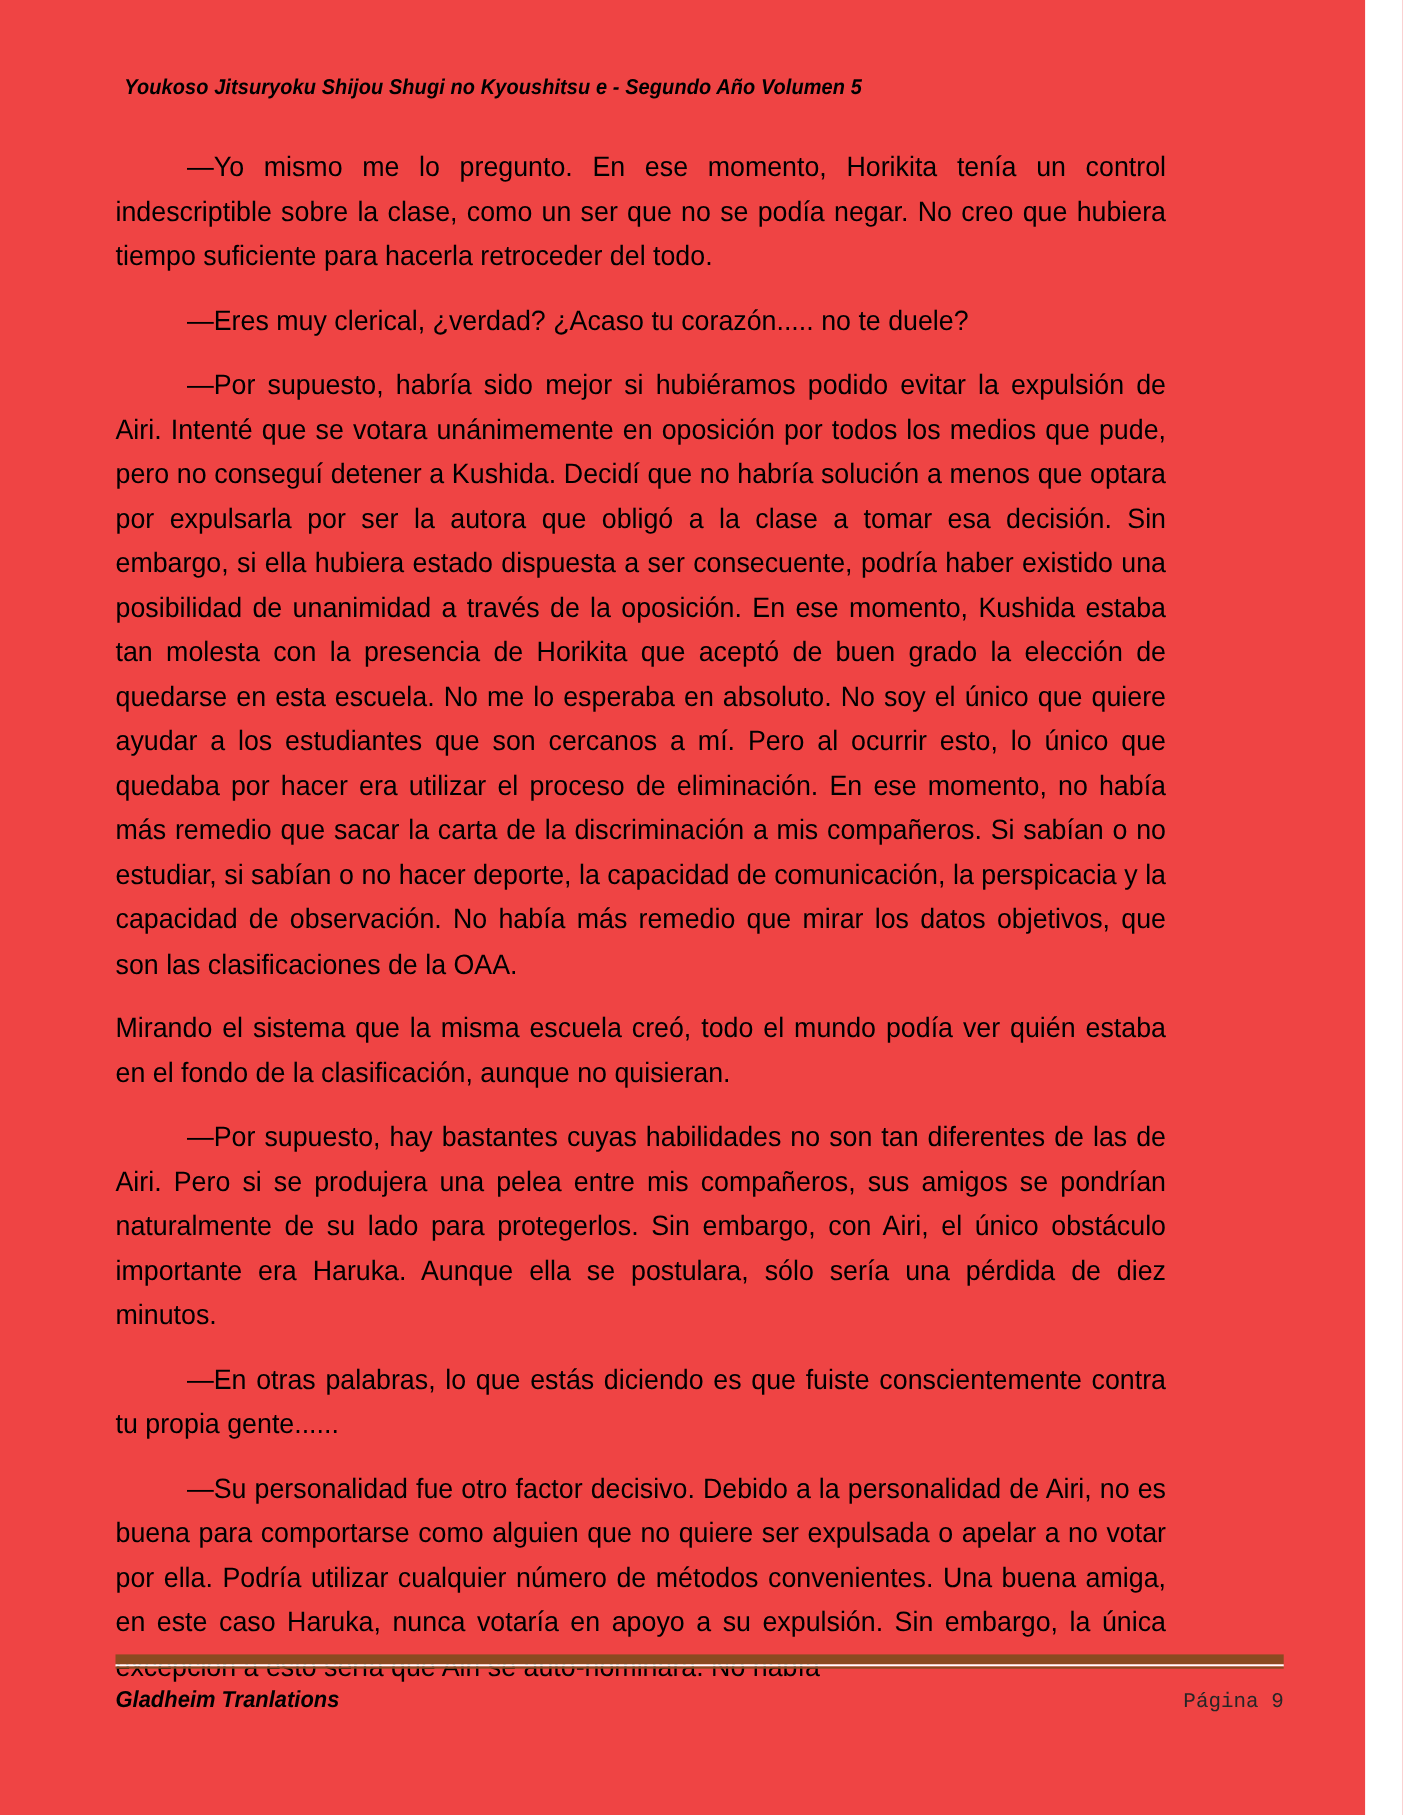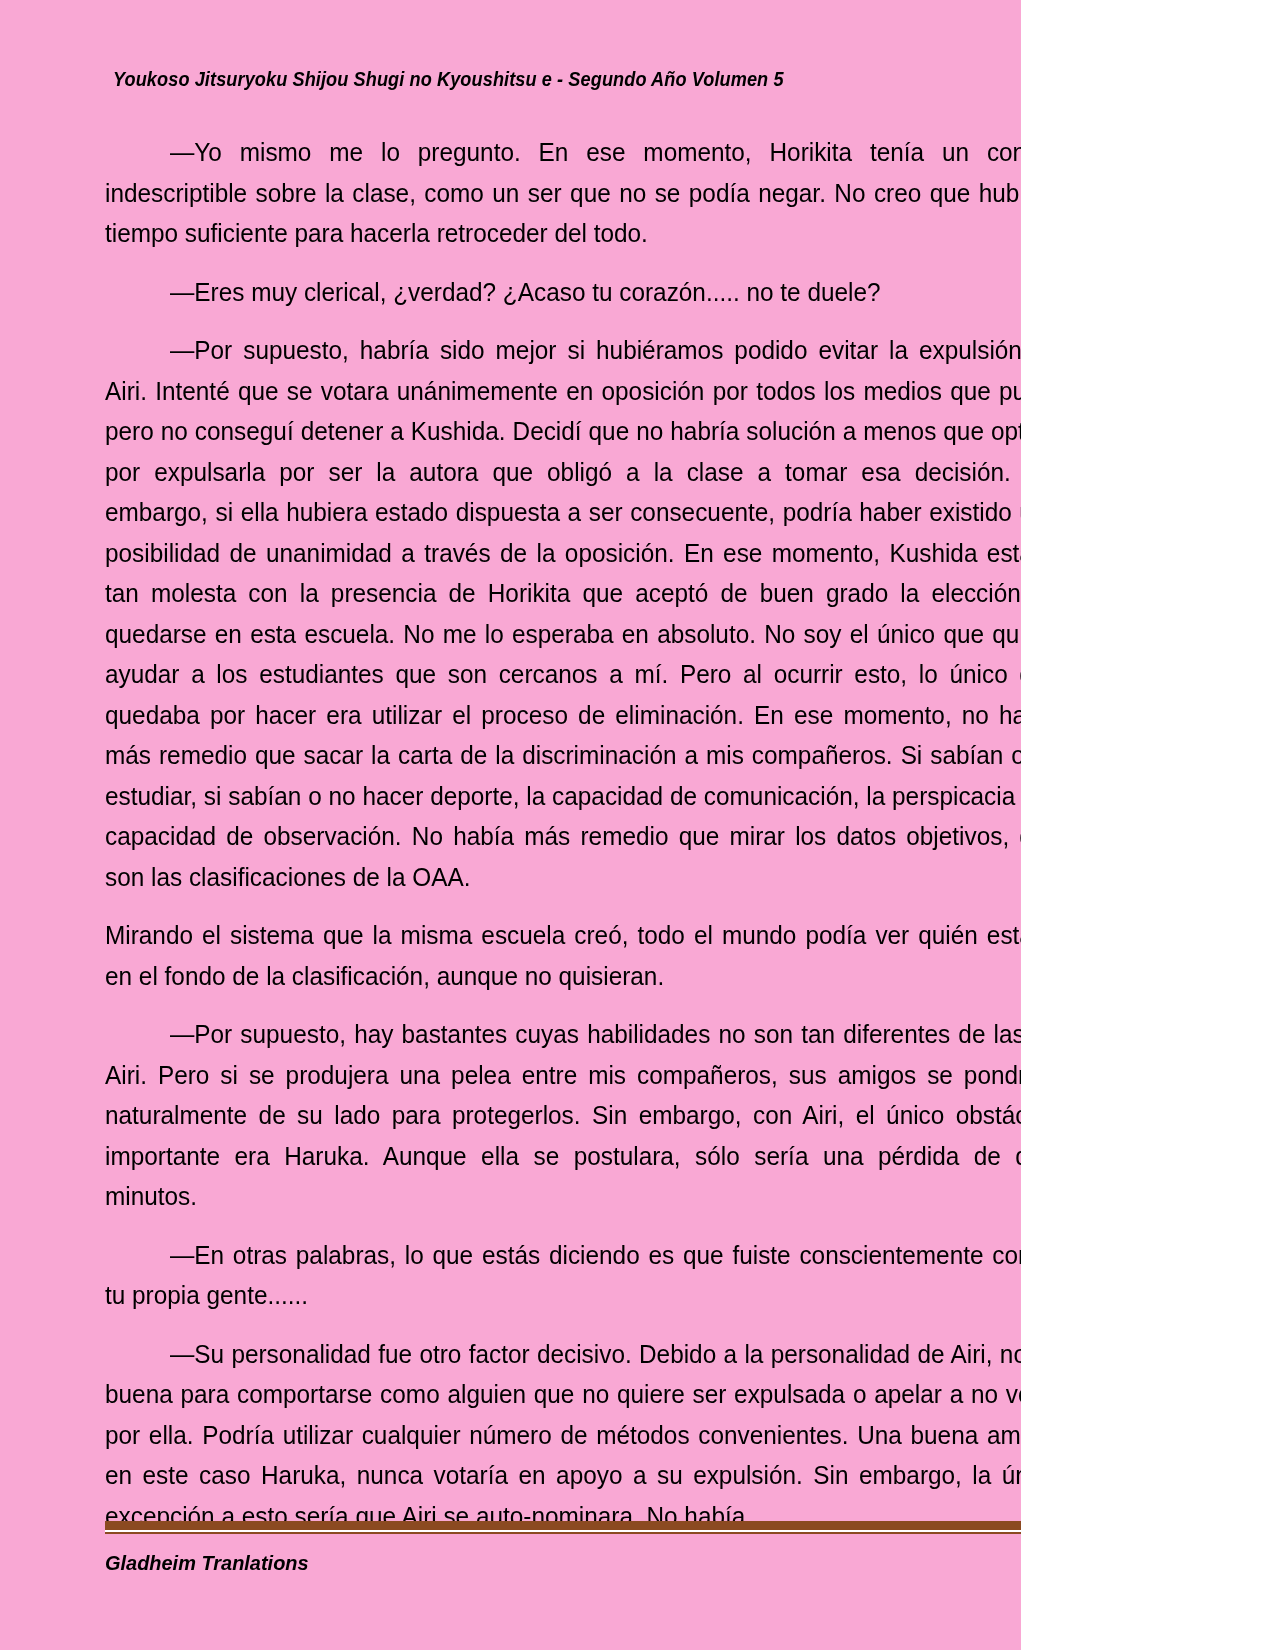--- a/index.html
+++ b/index.html
@@ -2,23 +2,23 @@
 <html><head>
 <meta charset="utf-8">
 <style>
   html, body {
     margin: 0;
     padding: 0;
     background: #ffffff;
   }
   .page {
     position: relative;
-    width: 1021px;
+    width: 1241px;
     height: 1650px;
-    background: #f9a8d4;
+    background: #ef4444;
     box-sizing: border-box;
     overflow: hidden;
     font-family: "Liberation Sans", sans-serif;
   }
 
   
   .header {
     position: absolute;
     left: 113px;
     top: 68px;
@@ -60,21 +60,21 @@
     text-indent: 0;
   }
   .para:last-child {
     margin-bottom: 0;
   }
 
   
   .footer {
     position: absolute;
     left: 105px;
-    bottom: 74px;
+    bottom: 92px;
     width: 1062px;
   }
   .footer-rule-top {
     height: 9px;
     background: #8B4A21;
     width: 100%;
   }
   .footer-rule-gap {
     height: 2px;
     background: #ffffff;

